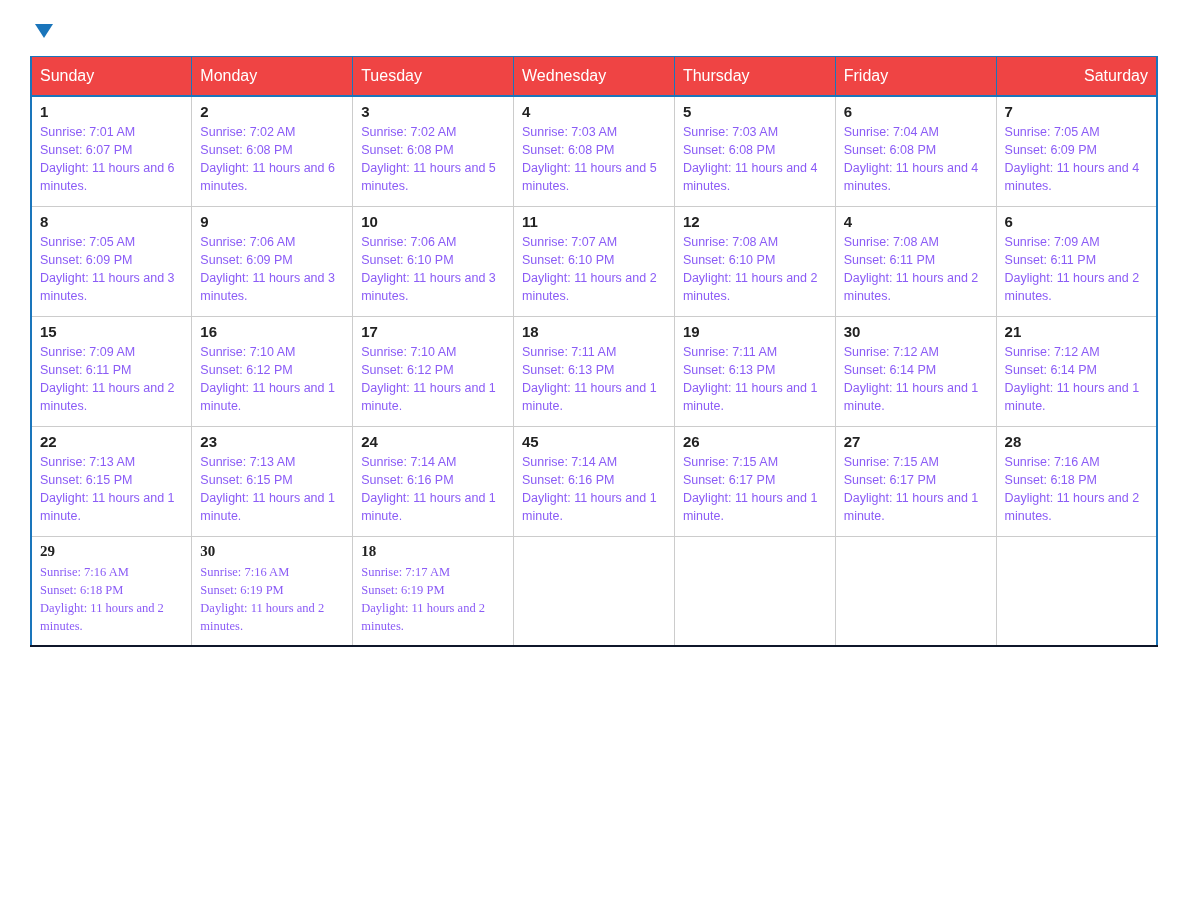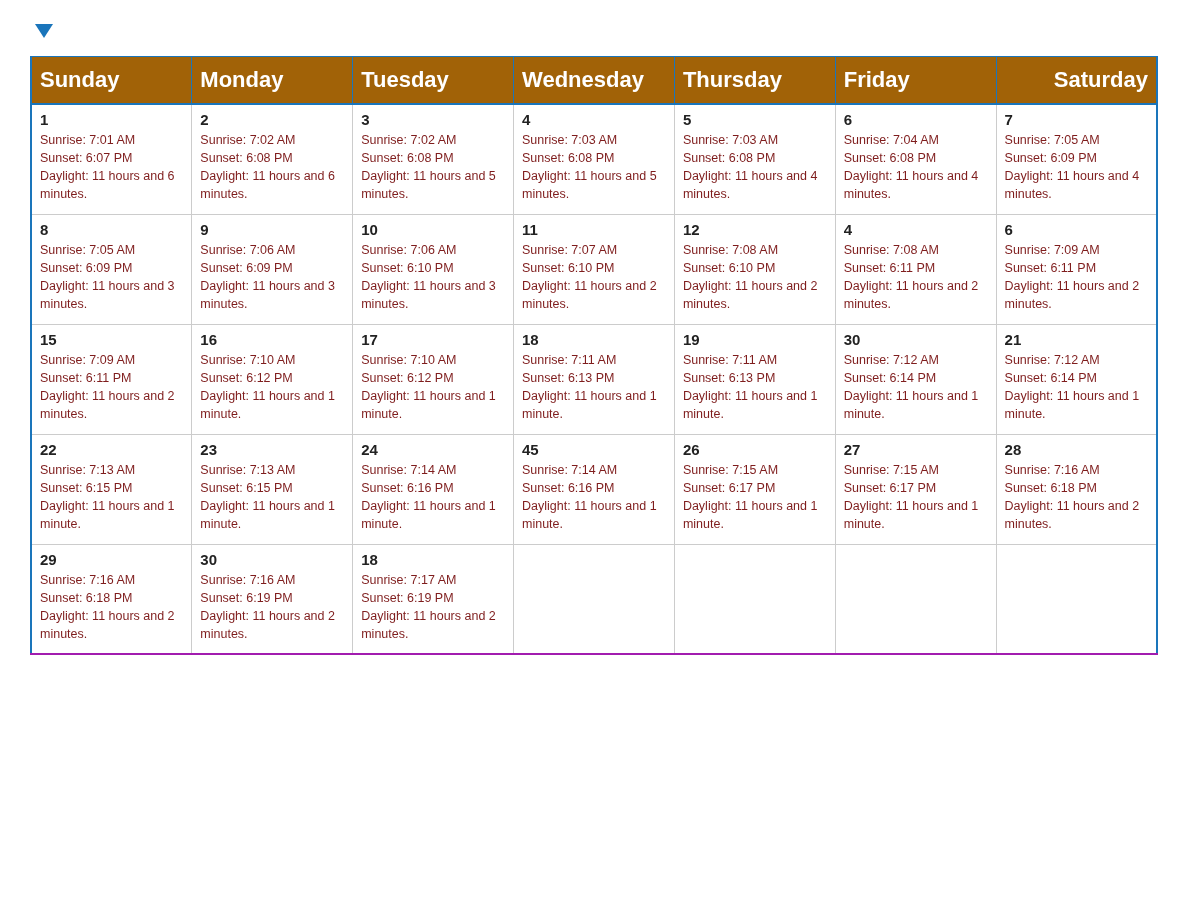--- a/index.html
+++ b/index.html
@@ -29,38 +29,39 @@
       font-size: 20px;
       color: #444;
       margin-top: 4px;
     }
     table {
       width: 100%;
       border-collapse: collapse;
       table-layout: fixed;
     }
     thead tr th {
-      background-color: #a16207;
+      background-color: #ef4444;
       color: #fff;
       padding: 10px 8px;
-      font-size: 22px;
-      font-weight: bold;
+      font-size: 16px;
+      font-weight: normal;
       text-align: left;
       border: 1px solid #1a75bb;
     }
     tbody tr td {
       border: 1px solid #ccc;
       vertical-align: top;
       padding: 6px 8px;
       font-size: 13px;
       color: #333;
       height: 110px;
     }
     tbody tr:last-child td {
-      border-bottom: 2px solid #a21caf;
+      border-bottom: 2px solid #0f172a;
+      font-family: Liberation Serif, serif;
     }
     tbody tr td:first-child {
       border-left: 2px solid #1a75bb;
     }
     tbody tr td:last-child {
       border-right: 2px solid #1a75bb;
     }
     thead tr th:first-child {
       border-left: 2px solid #1a75bb;
     }
@@ -70,21 +71,21 @@
     }
     .day-number {
       font-size: 15px;
       font-weight: bold;
       color: #222;
       display: block;
       margin-bottom: 3px;
     }
     .day-info {
       font-size: 12.5px;
-      color: #7f1d1d;
+      color: #8b5cf6;
       line-height: 1.45;
     }
     tbody tr:first-child {
       border-top: 2px solid #1a75bb;
     }
     
     .gb-logo {
       display: flex;
       flex-direction: column;
       line-height: 1;

